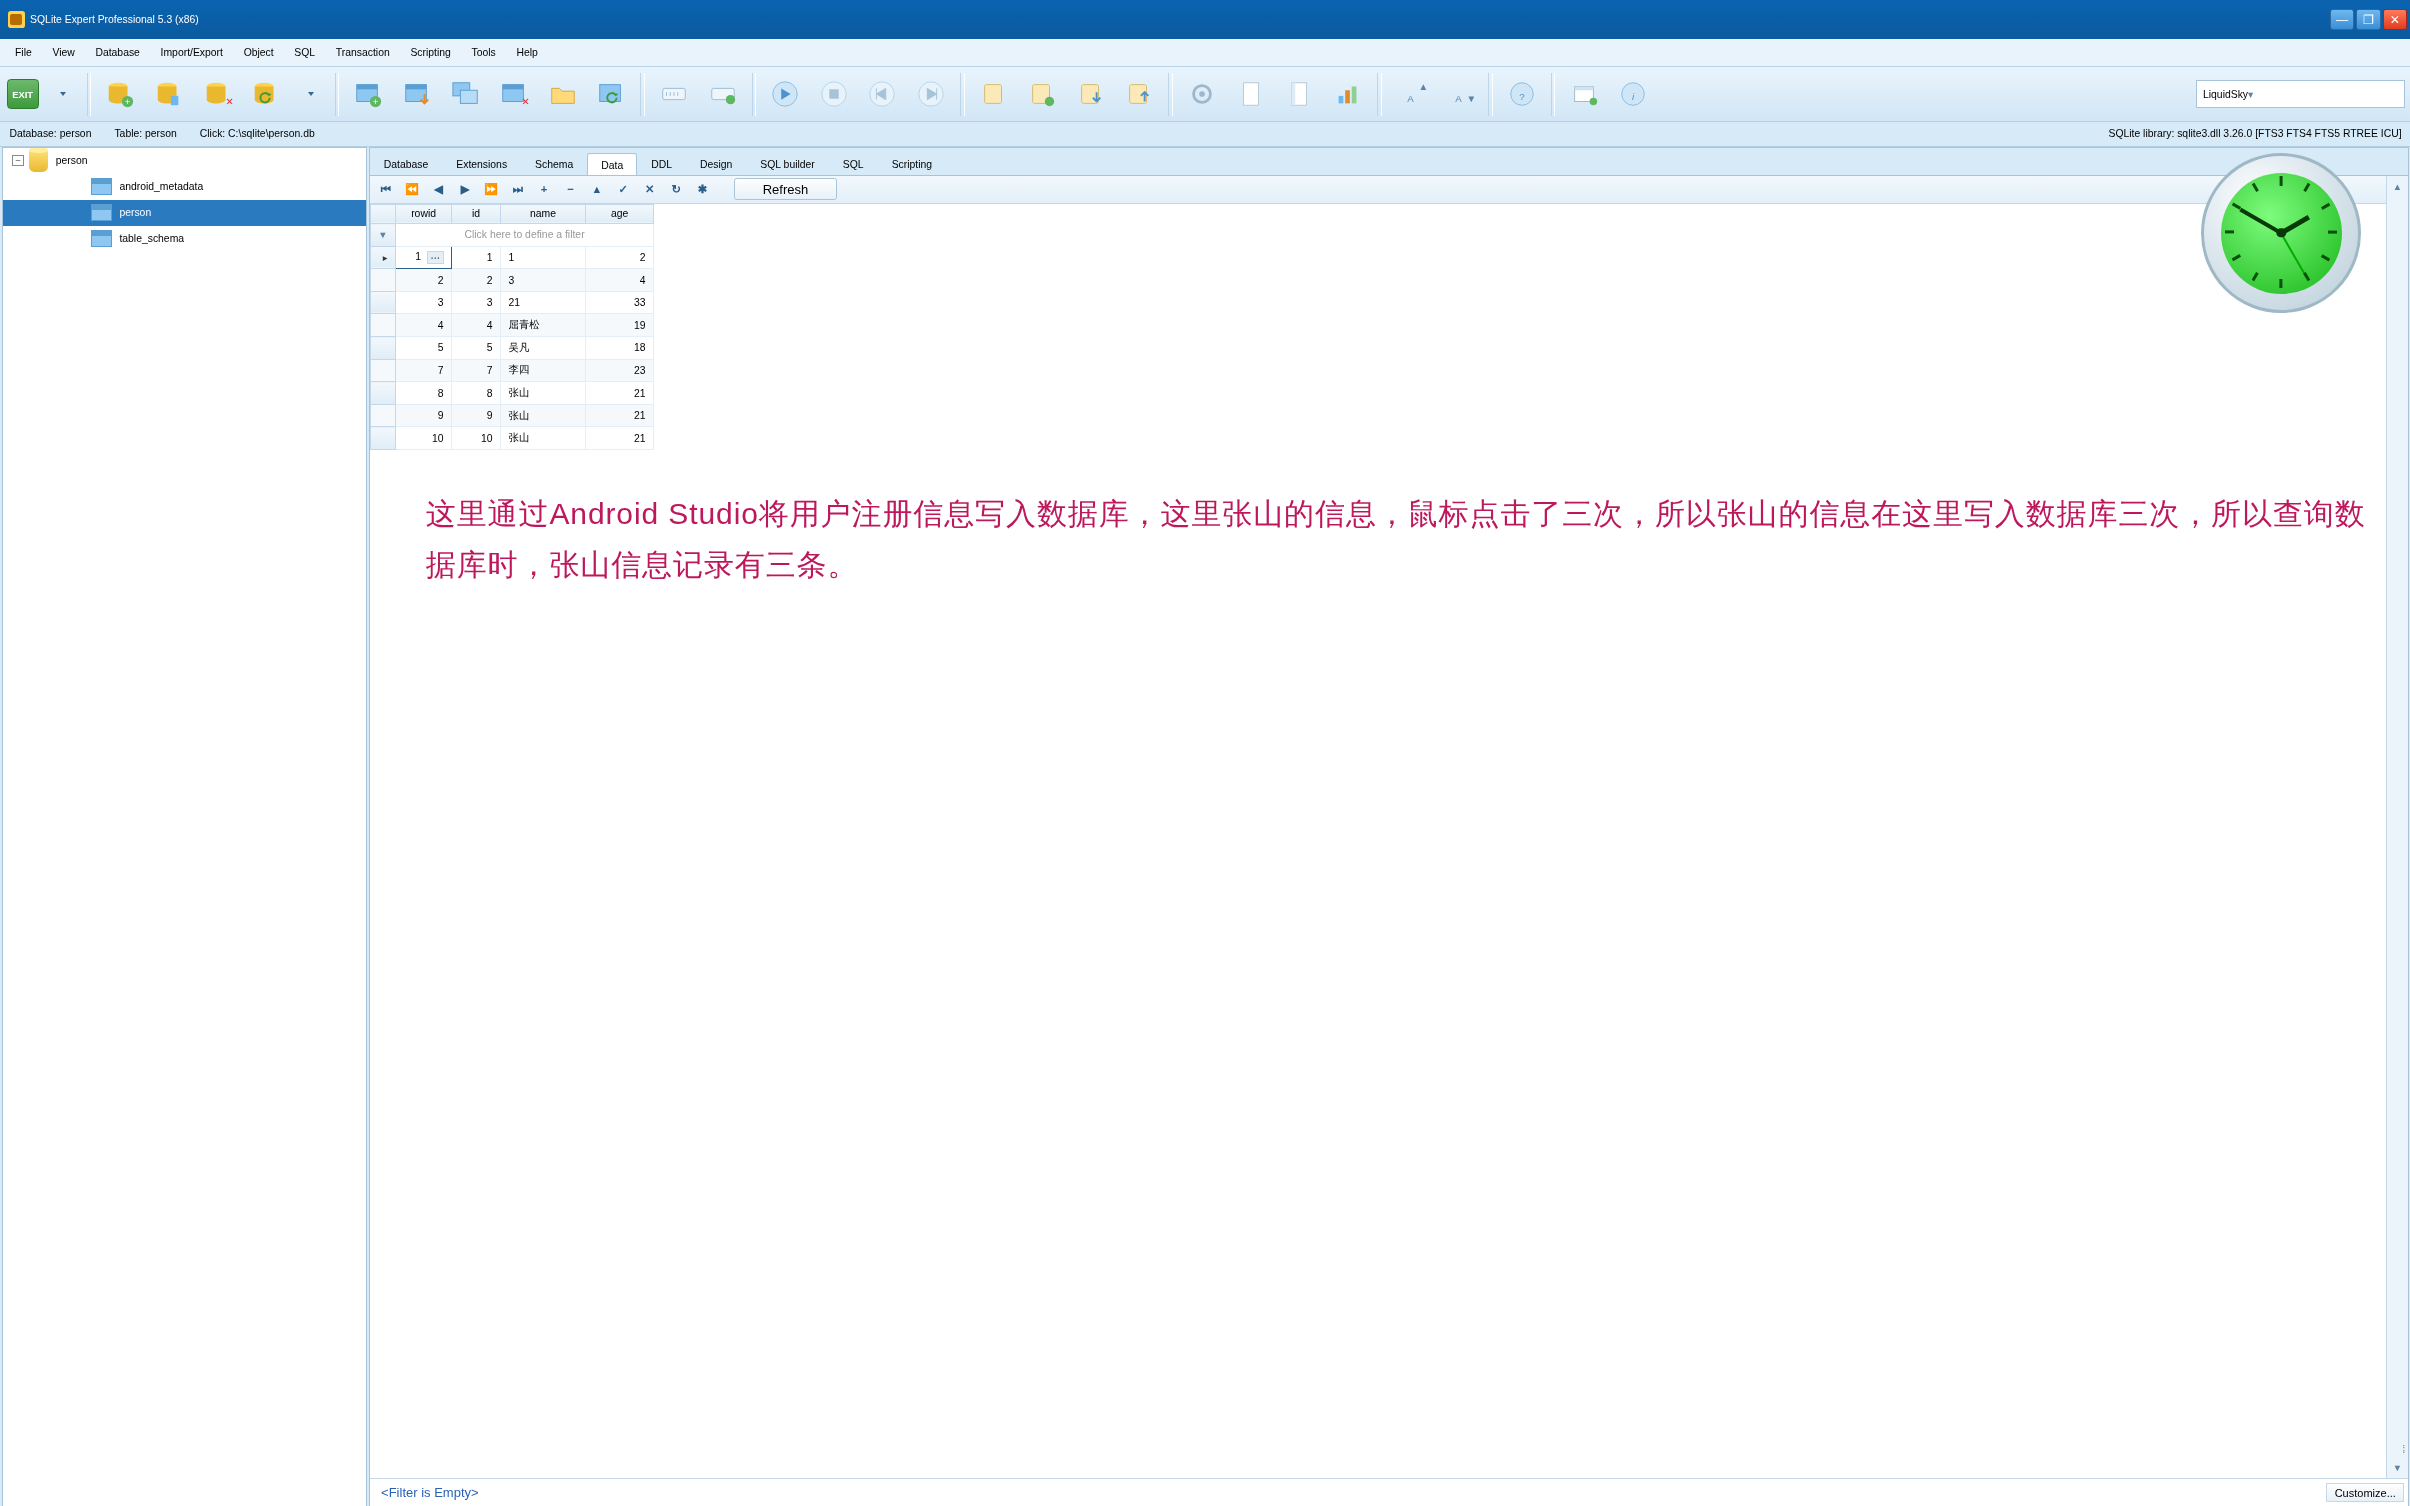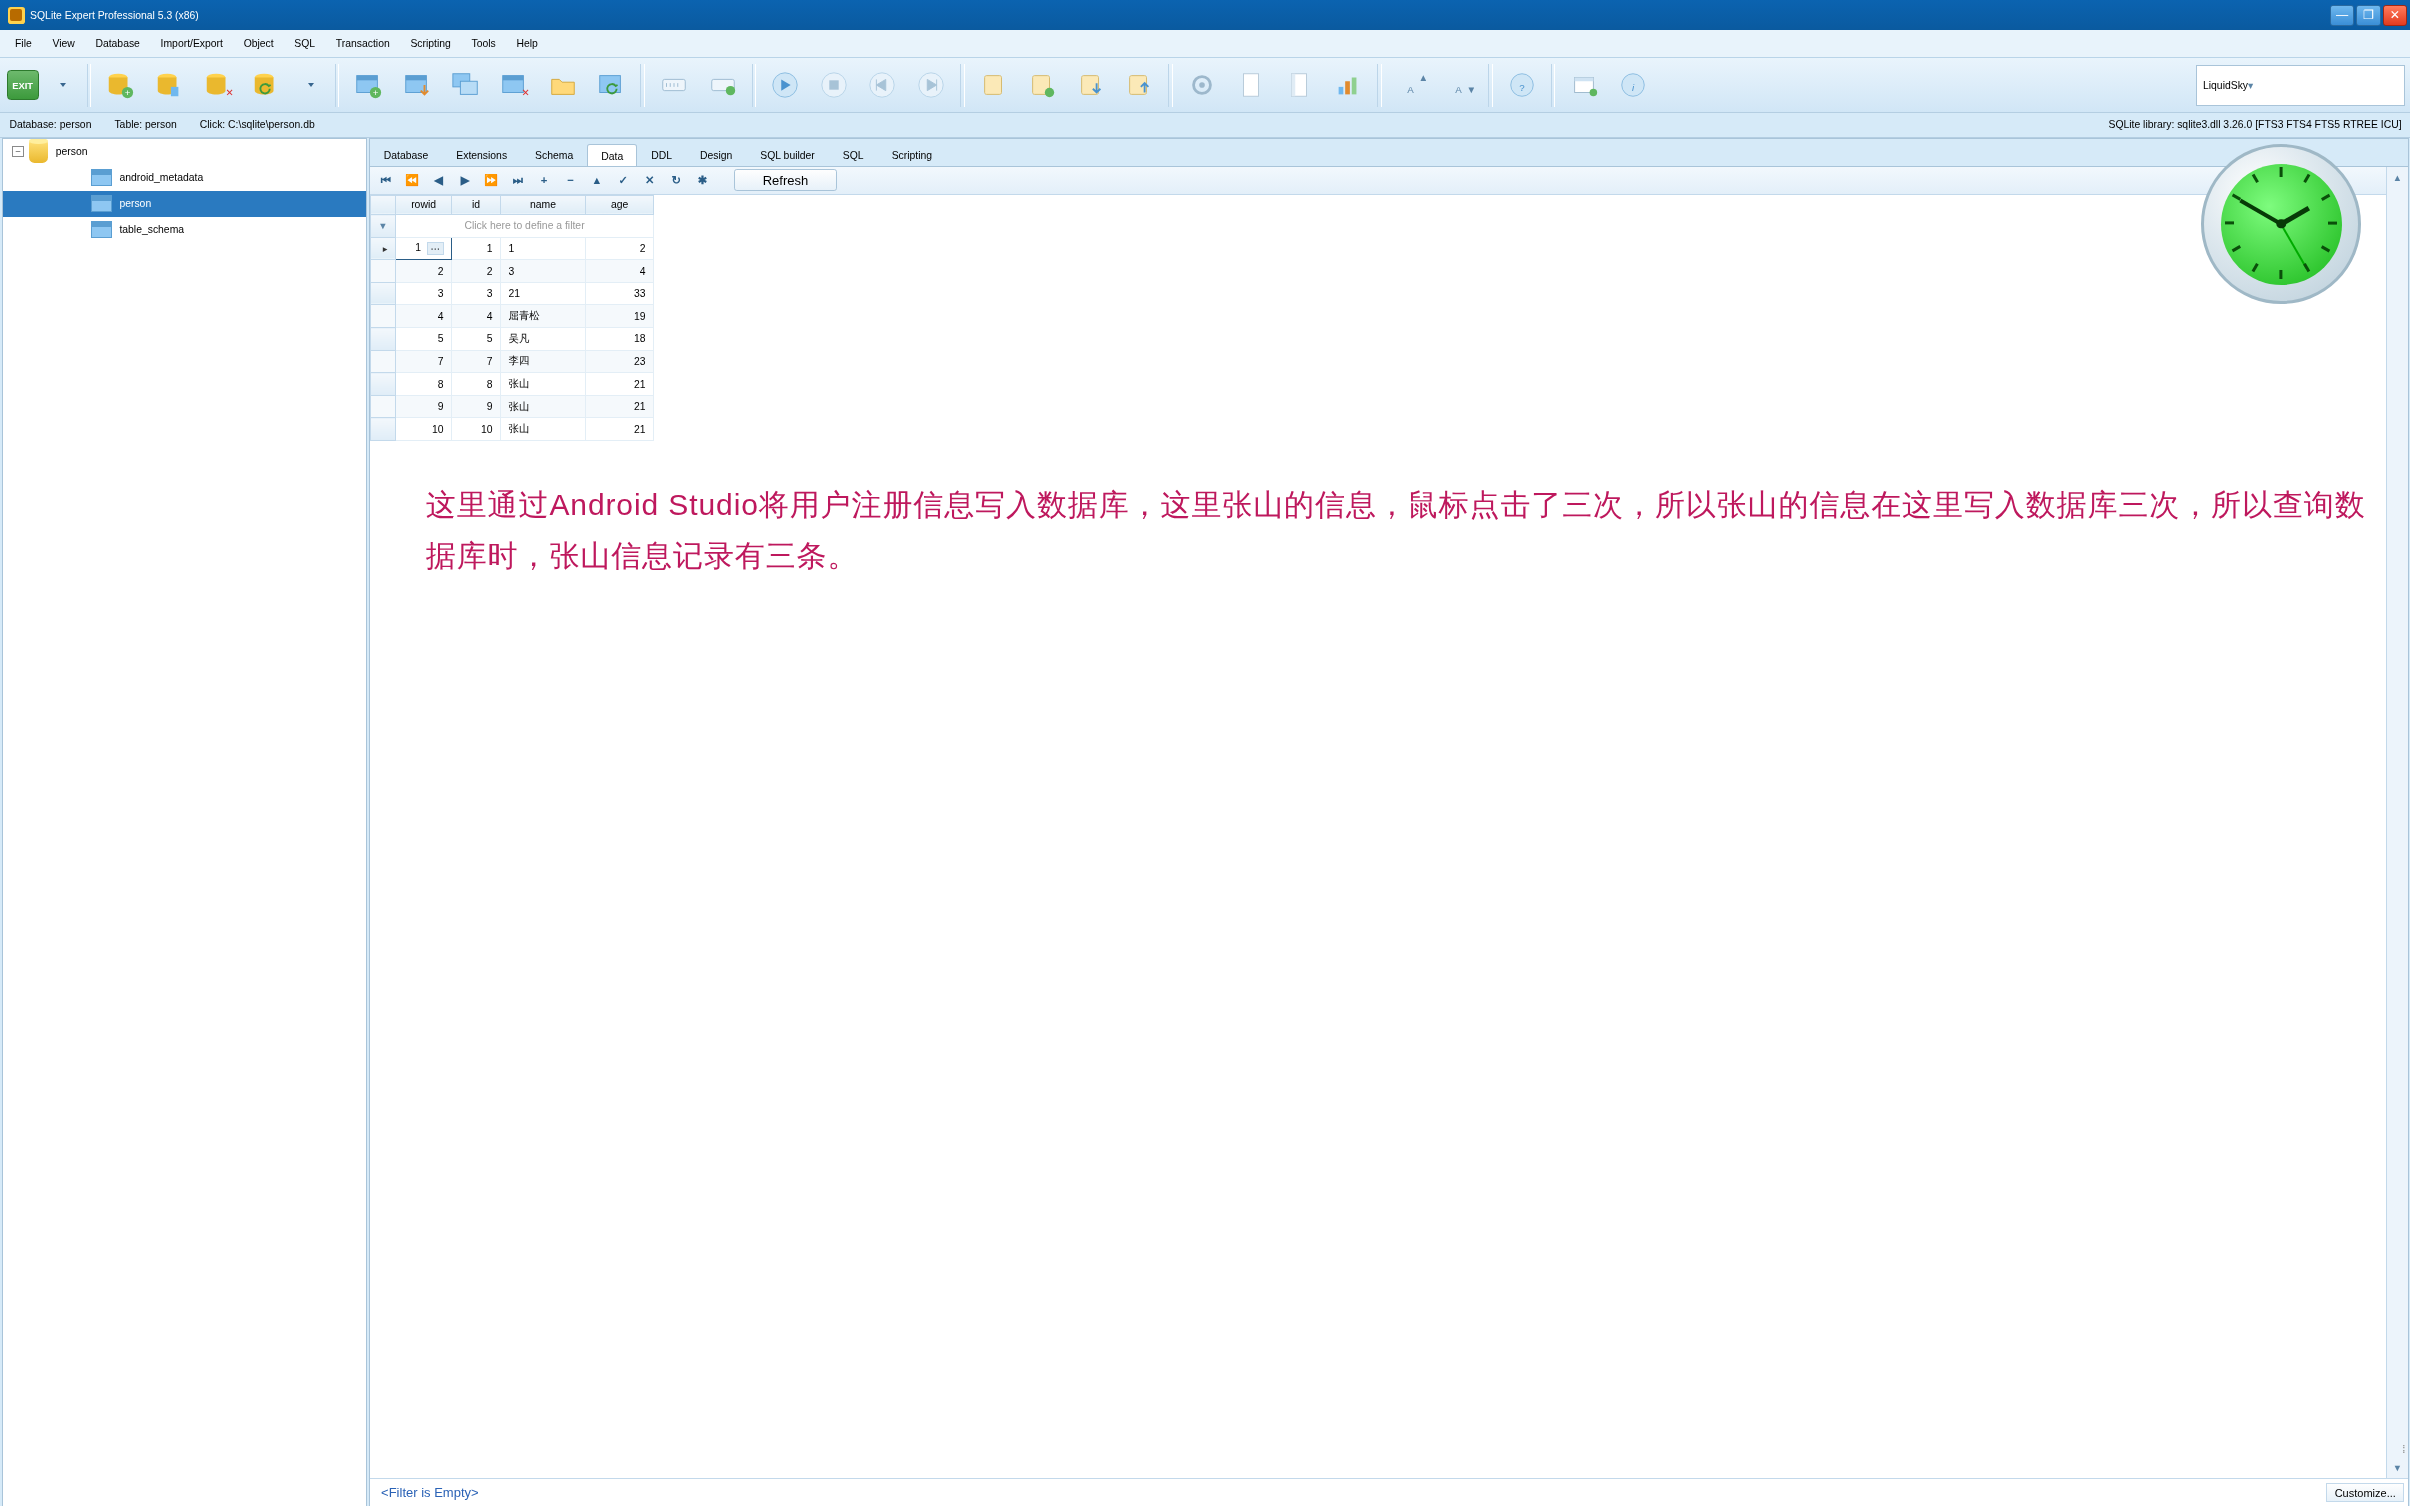--- a/index.html
+++ b/index.html
@@ -1,34 +1,34 @@
 <!DOCTYPE html>
 <html><head>
 <meta charset="utf-8">
 <style>
 * { margin: 0; padding: 0; box-sizing: border-box; font-family: "Segoe UI", Tahoma, sans-serif; font-size: 10.4px; }
 html, body { width: 2411px; height: 1507px; overflow: hidden; }
 .app { display: flex; flex-direction: column; height: 100%; background: #d6eaf8; }
-.titlebar { background: linear-gradient(#0b63b0,#0a5a9f); height: 30px; display: flex; align-items: center; justify-content: space-between; padding: 0 3.8px 0 7.5px; color: #fff; font-size: 14px; }
+.titlebar { background: linear-gradient(#0b63b0,#0a5a9f); height: 39px; display: flex; align-items: center; justify-content: space-between; padding: 0 3.8px 0 7.5px; color: #fff; font-size: 14px; }
 .titlebar .left { display: flex; align-items: center; gap: 5.6px; }
 .titlebar .app-icon { width: 17px; height: 17px; background: #ffd24d; border-radius: 2.8px; position: relative; }
 .titlebar .app-icon::after { content: ""; position: absolute; inset: 2.8px; background: #b86b00; border-radius: 1.9px; }
 .win-ctrls { display: flex; gap: 1.9px; }
 .win-ctrls .btn { width: 24.5px; height: 21px; background: linear-gradient(#6fb8ef,#3a8ed6); border: 0.9px solid #2a6aa0; border-radius: 2.8px; display: flex; align-items: center; justify-content: center; color: #fff; font-size: 12.2px; }
 .win-ctrls .btn.close { background: linear-gradient(#ff7b5c,#e23b1f); border-color: #a32712; }
 .menubar { background: #e8f3fb; height: 28px; display: flex; align-items: center; padding: 0 5.6px; gap: 1.9px; border-bottom: 0.9px solid #b9d4e8; font-size: 13px; }
 .menubar span { padding: 3.8px 9.4px; cursor: default; }
 .toolbar { background: linear-gradient(#e9f4fc,#d1e6f6); height: 55px; display: flex; align-items: center; padding: 0 5.6px; gap: 5.6px; border-bottom: 0.9px solid #b4cee2; }
 .tbtn { width: 43px; height: 43px; display: flex; align-items: center; justify-content: center; border-radius: 3.8px; }
 .tbtn svg { width: 30px; height: 30px; }
 .tbtn.small { width: 34px; }
 .tbtn .drop { width: 0; height: 0; border-left: 3.8px solid transparent; border-right: 3.8px solid transparent; border-top: 4.7px solid #38668f; margin-left: 1.9px; }
 .tsep { width: 4.7px; height: 43px; border-left: 0.9px solid #bcd5e9; border-right: 0.9px solid #fff; margin: 0 1.9px; }
 .exit-btn { width: 32px; height: 30px; background: linear-gradient(#6db96d,#3c9a3c); border: 1.9px solid #2d7a2d; border-radius: 3.8px; color: #fff; font-size: 9.4px; font-weight: bold; display: flex; align-items: center; justify-content: center; }
-.skin-select { width: 209px; height: 41px; background: #fff; border: 0.9px solid #a9c4d9; padding: 0 5.6px; font-size: 12.2px; display: flex; align-items: center; justify-content: flex-start; }
+.skin-select { width: 209px; height: 28px; background: #fff; border: 0.9px solid #a9c4d9; padding: 0 5.6px; font-size: 12.2px; display: flex; align-items: center; justify-content: flex-start; }
 .infobar { background: #d6eaf8; height: 24.5px; display: flex; align-items: center; justify-content: space-between; padding: 0 9.4px; border-bottom: 0.9px solid #b4cee2; font-size: 13px; }
 .infobar .left { display: flex; gap: 23px; }
 .main { flex: 1; display: flex; min-height: 0; }
 .tree { width: 365px; background: #fff; border: 0.9px solid #a9c4d9; margin: 0 0 0 1.9px; overflow: auto; font-size: 13px; }
 .tree-node { display: flex; align-items: center; height: 26px; padding-left: 9.4px; }
 .tree-node.child { padding-left: 88px; }
 .tree-node .tog { width: 11.3px; height: 11.3px; border: 0.9px solid #8a8a8a; display: flex; align-items: center; justify-content: center; margin-right: 5.6px; font-size: 9.4px; line-height: 1; color: #555; }
 .tree-node .db-icon { width: 19px; height: 22.6px; background: linear-gradient(#ffe27a,#eab82e); border-radius: 3.8px 3.8px 5.6px 5.6px; margin-right: 7.5px; position: relative; }
 .tree-node .db-icon::before { content: ""; position: absolute; top: -1.9px; left: 0; right: 0; height: 5.6px; background: #ffef9d; border-radius: 50%; }
 .tree-node .tbl-icon { width: 21px; height: 17px; background: #8ec7f2; border: 0.9px solid #5a9ed2; margin-right: 7.5px; position: relative; }

